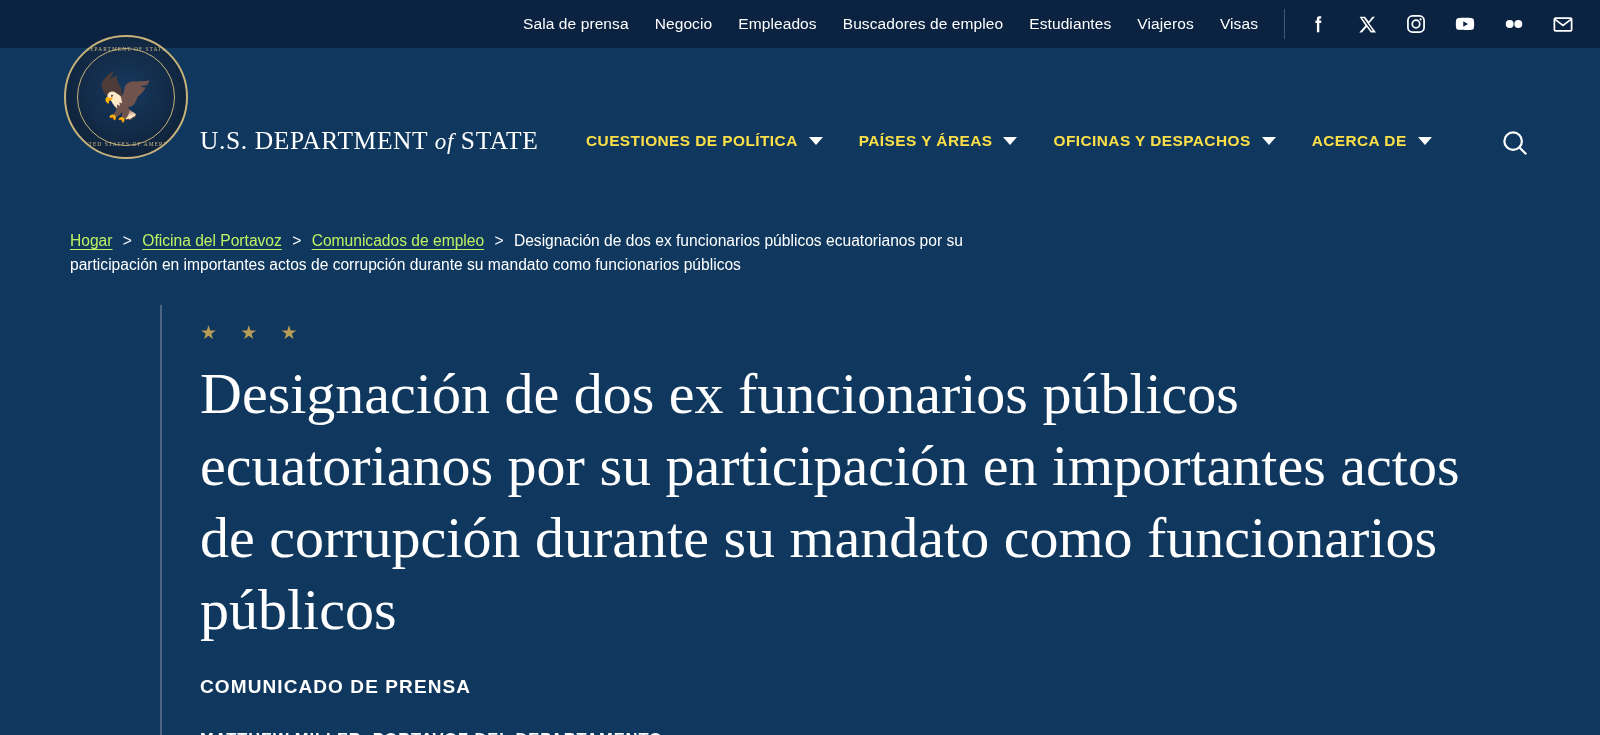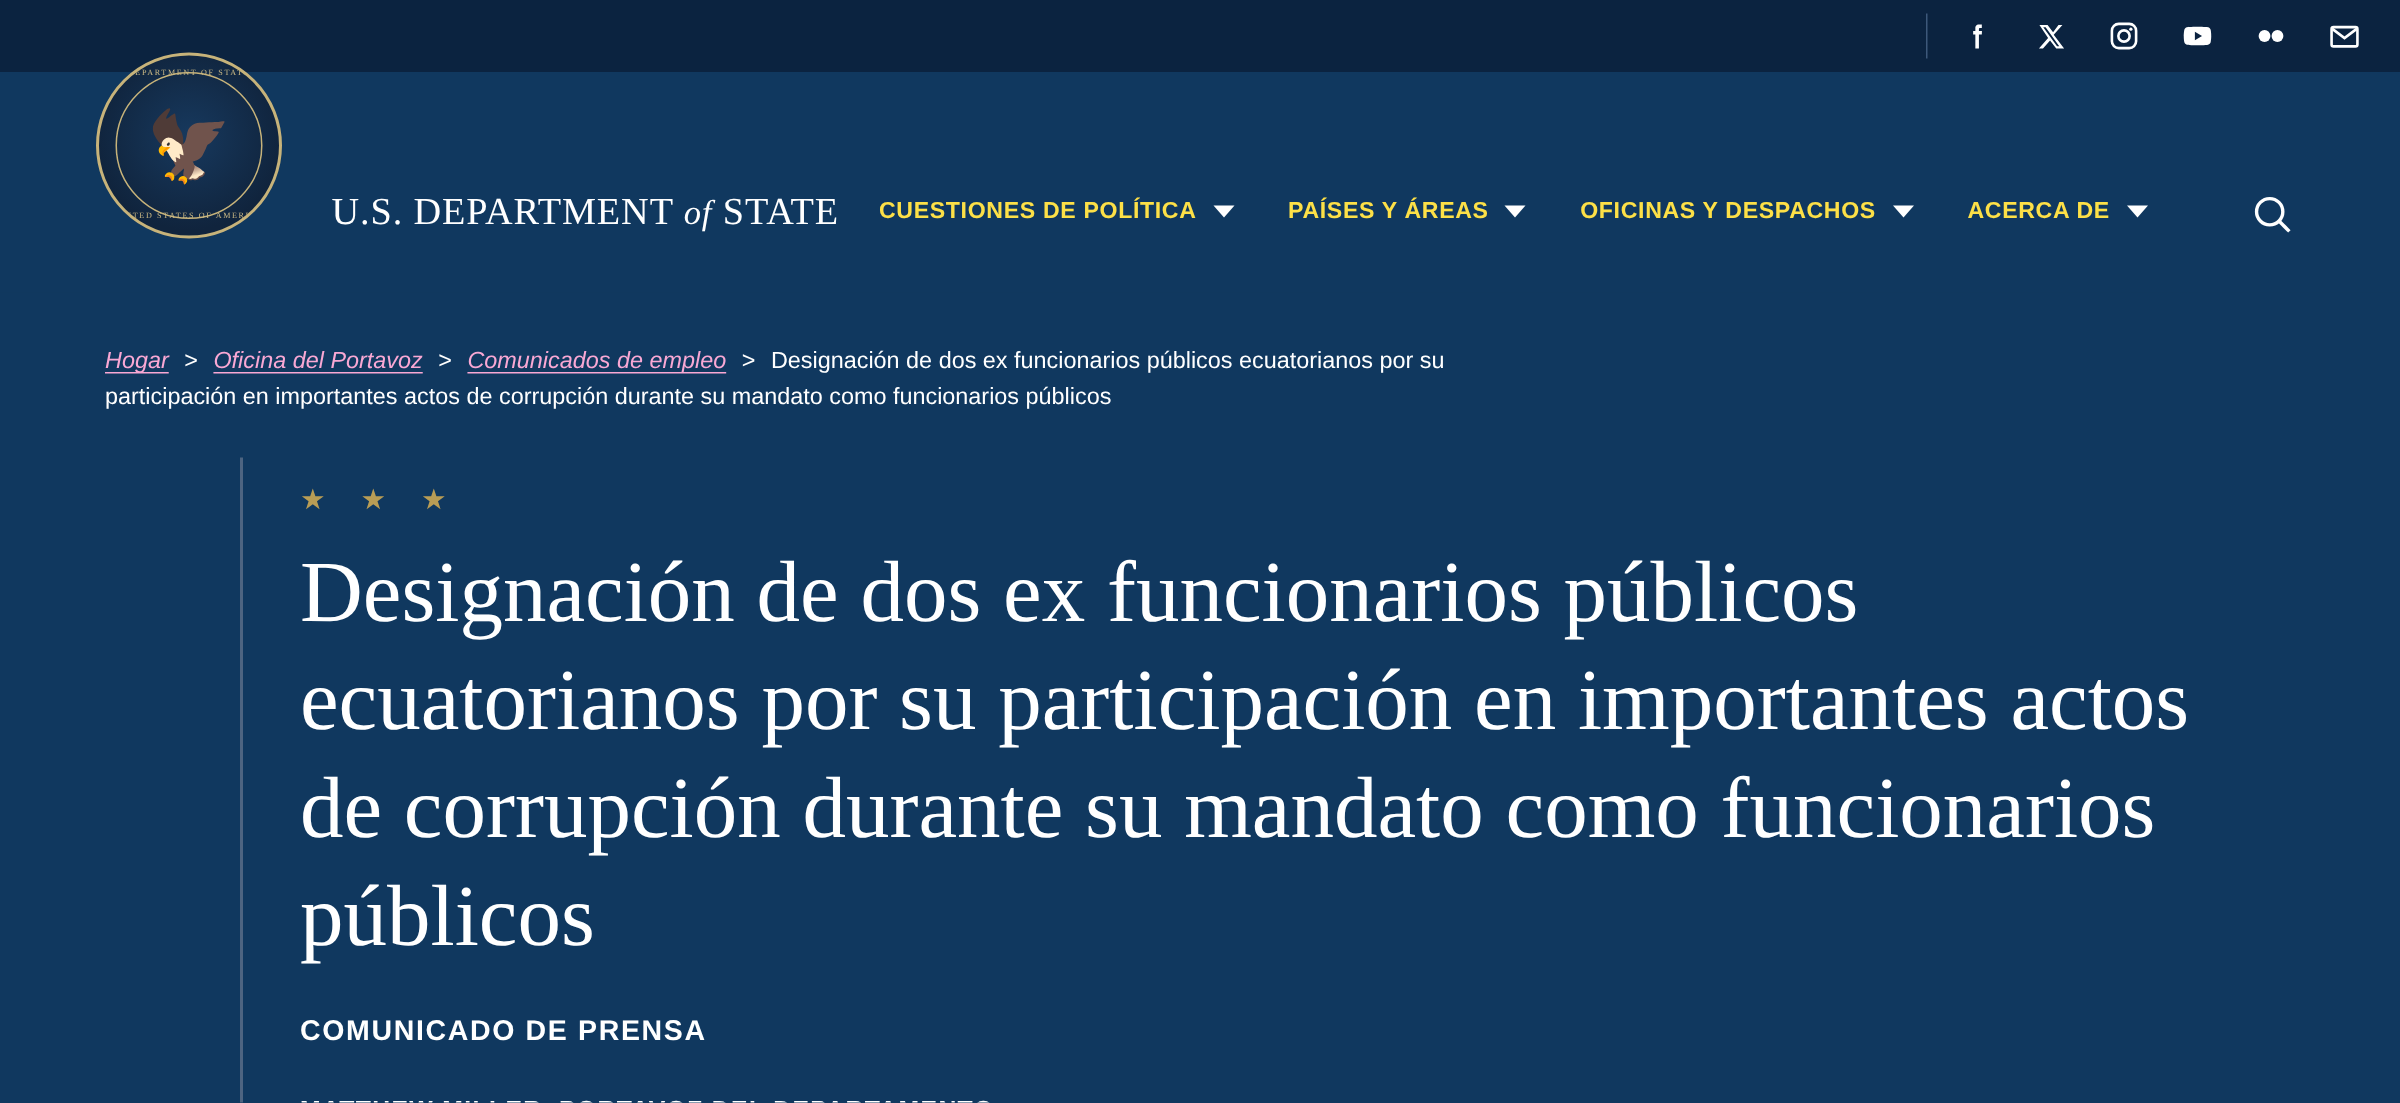--- a/index.html
+++ b/index.html
@@ -98,21 +98,21 @@
     color: #cdbb86;
     font-size: 5.4px;
     letter-spacing: 1.1px;
     font-family: "Liberation Serif", serif;
   }
   .seal-text-top { top: 9px; }
   .seal-text-bottom { bottom: 10px; }
 
   .wordmark {
     position: absolute;
-    left: 221px;
+    left: 200px;
     top: 78px;
     color: #ffffff;
     font-family: "Liberation Serif", serif;
     font-size: 25.5px;
     letter-spacing: .6px;
     white-space: nowrap;
   }
   .wordmark .of {
     font-style: italic;
     font-size: 23px;
@@ -157,24 +157,23 @@
 
   
   .breadcrumb-wrap {
     padding: 34px 70px 0 70px;
     color: #ffffff;
     font-size: 15.6px;
     line-height: 1.55;
     max-width: 1110px;
   }
   .breadcrumb-wrap a {
-    color: #f9a8d4;
+    color: #bef264;
     text-decoration: underline;
     text-underline-offset: 3px;
-    font-style: italic;
   }
   .crumb-sep { padding: 0 6px; }
   .crumb-current { }
 
   
   .article {
     margin: 28px 0 0 160px;
     border-left: 2px solid #4d6481;
     padding: 16px 0 0 38px;
     max-width: 1420px;
@@ -210,20 +209,29 @@
     text-transform: uppercase;
     text-decoration: underline;
     text-underline-offset: 4px;
     display: inline-block;
   }
 </style>
 </head>
 <body>
 
 <div class="utility-bar">
+  <nav class="util-links">
+    <a href="#">Sala de prensa</a>
+    <a href="#">Negocio</a>
+    <a href="#">Empleados</a>
+    <a href="#">Buscadores de empleo</a>
+    <a href="#">Estudiantes</a>
+    <a href="#">Viajeros</a>
+    <a href="#">Visas</a>
+  </nav>
   <div class="util-divider"></div>
   <div class="social">
     <a href="#" title="Facebook">
       <svg width="22" height="22" viewBox="0 0 24 24" fill="currentColor">
           <path d="M15.6 8.3h-2.2V6.9c0-.6.4-.8.7-.8h1.4V3.6h-2c-2.2 0-2.7 1.6-2.7 2.7v2H9.2v2.6h1.6V21h2.6v-10.1h2.1l.1-2.6z"></path>
         </svg>
     </a>
     <a href="#" title="X">
       <svg width="21" height="21" viewBox="0 0 24 24" fill="currentColor">
           <path d="M17.5 3h3l-6.6 7.5L21.8 21h-6l-4.7-6.1L5.7 21H2.6l7-8-6.6-10h6.2l4.2 5.6L17.5 3zm-1.1 16.2h1.7L7.7 4.7H5.9l10.5 14.5z"></path>

